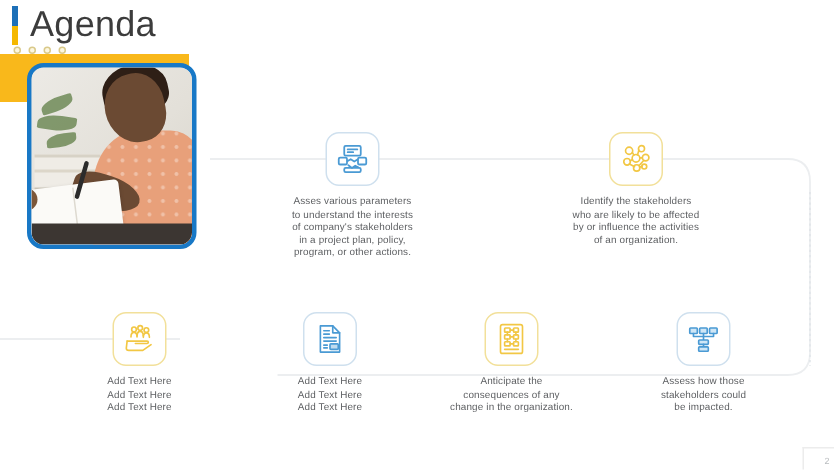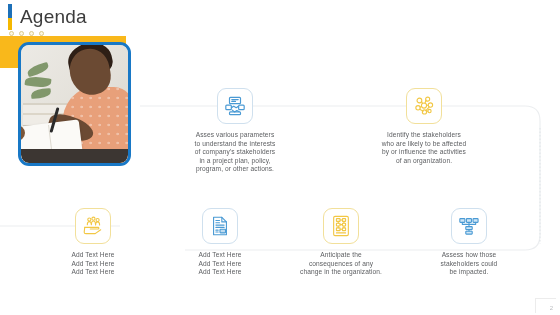--- a/index.html
+++ b/index.html
@@ -9,21 +9,21 @@
     font-family:"Liberation Sans", sans-serif;
     overflow:hidden;
     position:relative;
   }
   .slide{position:absolute;inset:0;background:#ffffff;}
 
   
   .title-row{position:absolute;left:0;top:0;height:34px;display:flex;align-items:center;}
   .accent-bar{width:4px;height:26px;margin-left:8px;margin-right:8px;
     background:linear-gradient(to bottom,#1d70b8 0%,#1d70b8 52%,#f5b800 52%,#f5b800 100%);}
-  .slide-title{font-size:19px;color:#3c3c3c;letter-spacing:.2px;font-weight:400;text-align:center;}
+  .slide-title{font-size:24px;color:#3c3c3c;letter-spacing:.2px;font-weight:400;text-align:center;}
 
   
   .dots{position:absolute;left:9px;top:31px;display:flex;gap:5px;}
   .dots span{width:3px;height:3px;border-radius:50%;border:1px solid #d9c98a;display:block;background:#fdf7e0;}
 
   
   .photo-wrap{position:absolute;left:0px;top:36px;width:133px;height:130px;}
   .yellow-block{position:absolute;left:0;top:0;width:126px;height:32px;background:#f9b81b;}
   .photo-frame{position:absolute;left:18px;top:6px;width:113px;height:124px;
     border:3px solid #1878c6;border-radius:11px;box-sizing:border-box;overflow:hidden;background:#e9e7e2;}

